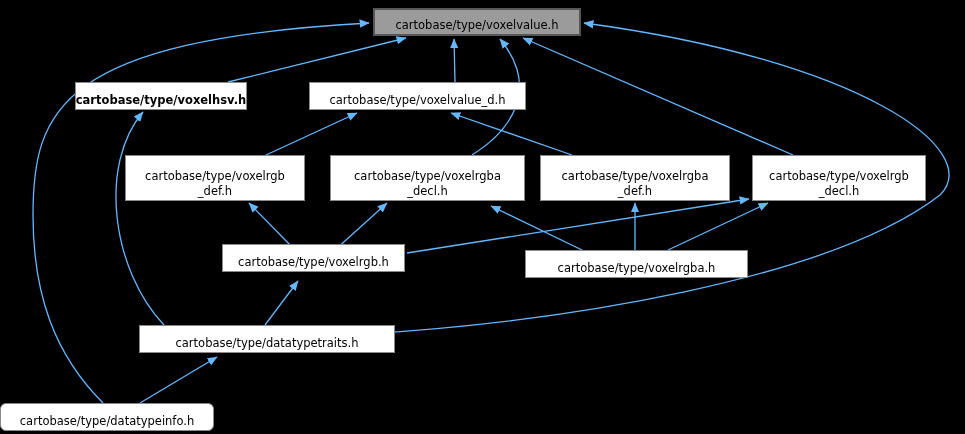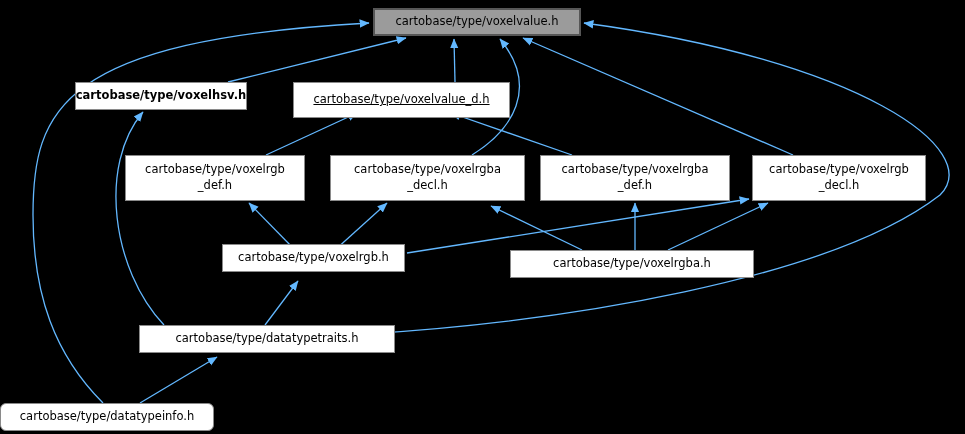--- a/index.html
+++ b/index.html
@@ -18,21 +18,21 @@
   }
   .node {
     position: absolute;
     box-sizing: border-box;
     background: var(--node-fill, #fff);
     border: 1px solid var(--node-border, #878787);
     color: var(--text, #000);
     font-size: 11.5px;
     line-height: 1.35;
     display: flex;
-    align-items: center;
+    align-items: flex-end;
     justify-content: center;
     text-align: center;
     white-space: pre-line;
     cursor: pointer;
   }
   .node.main {
     background: var(--main-fill, #9b9b9b);
     border: 2px solid var(--main-border, #565656);
   }
   .node span { pointer-events: none; }
@@ -68,27 +68,27 @@
         <path d="M635,250 L635,203" class="edge" marker-end="url(#arrowhead)"></path>
         <path d="M668,250 L768,203" class="edge" marker-end="url(#arrowhead)"></path>
         <path d="M407,253 L749,199" class="edge" marker-end="url(#arrowhead)"></path>
         <path d="M265,325 L298,281" class="edge" marker-end="url(#arrowhead)"></path>
         <path d="M140,403 L217,357" class="edge" marker-end="url(#arrowhead)"></path>
       </g>
   </svg>
   <div id="nodes">
       <div class="node main" style="left: 373px; top: 8px; width: 208px; height: 28px;"><span>cartobase/type/voxelvalue.h</span></div>
       <div class="node" style="left: 75px; top: 82px; width: 172px; height: 28px; font-weight: bold;"><span>cartobase/type/voxelhsv.h</span></div>
-      <div class="node" style="left: 293px; top: 82px; width: 217px; height: 36px; text-decoration: underline;"><span>cartobase/type/voxelvalue_d.h</span></div>
+      <div class="node" style="left: 309px; top: 82px; width: 217px; height: 28px;"><span>cartobase/type/voxelvalue_d.h</span></div>
       <div class="node" style="left: 125px; top: 155px; width: 180px; height: 46px;"><span>cartobase/type/voxelrgb
 _def.h</span></div>
       <div class="node" style="left: 330px; top: 155px; width: 195px; height: 46px;"><span>cartobase/type/voxelrgba
 _decl.h</span></div>
       <div class="node" style="left: 540px; top: 155px; width: 190px; height: 46px;"><span>cartobase/type/voxelrgba
 _def.h</span></div>
       <div class="node" style="left: 752px; top: 155px; width: 174px; height: 46px;"><span>cartobase/type/voxelrgb
 _decl.h</span></div>
       <div class="node" style="left: 222px; top: 244px; width: 183px; height: 28px;"><span>cartobase/type/voxelrgb.h</span></div>
-      <div class="node" style="left: 510px; top: 250px; width: 244px; height: 28px;"><span>cartobase/type/voxelrgba.h</span></div>
+      <div class="node" style="left: 525px; top: 250px; width: 223px; height: 28px;"><span>cartobase/type/voxelrgba.h</span></div>
       <div class="node" style="left: 139px; top: 325px; width: 256px; height: 28px;"><span>cartobase/type/datatypetraits.h</span></div>
       <div class="node" style="left: 0; top: 403px; width: 214px; height: 28px; border-radius: 6px;"><span>cartobase/type/datatypeinfo.h</span></div>
     </div>
 </div>
 
 </body></html>

